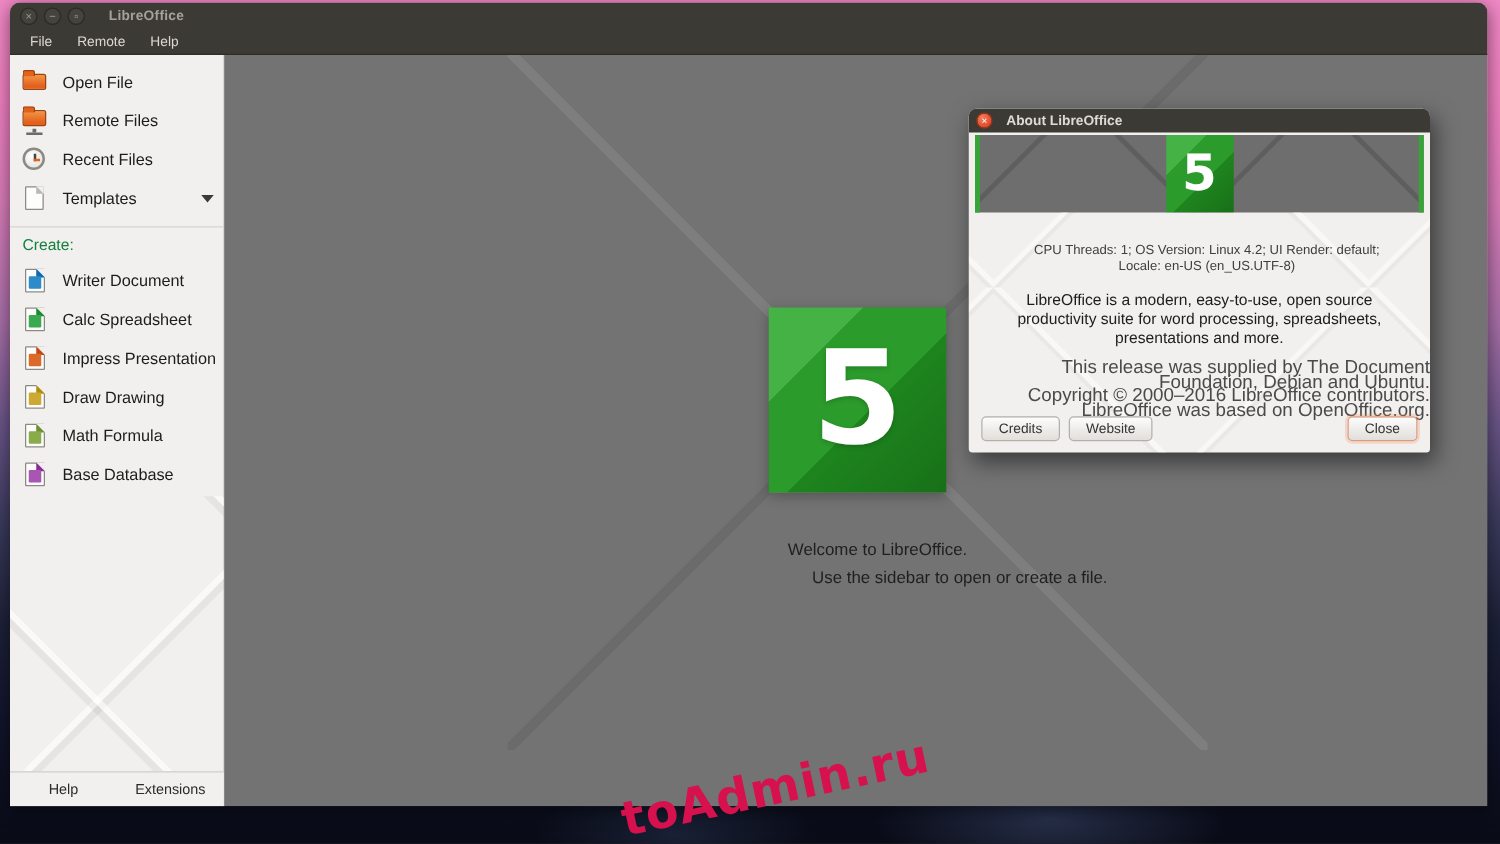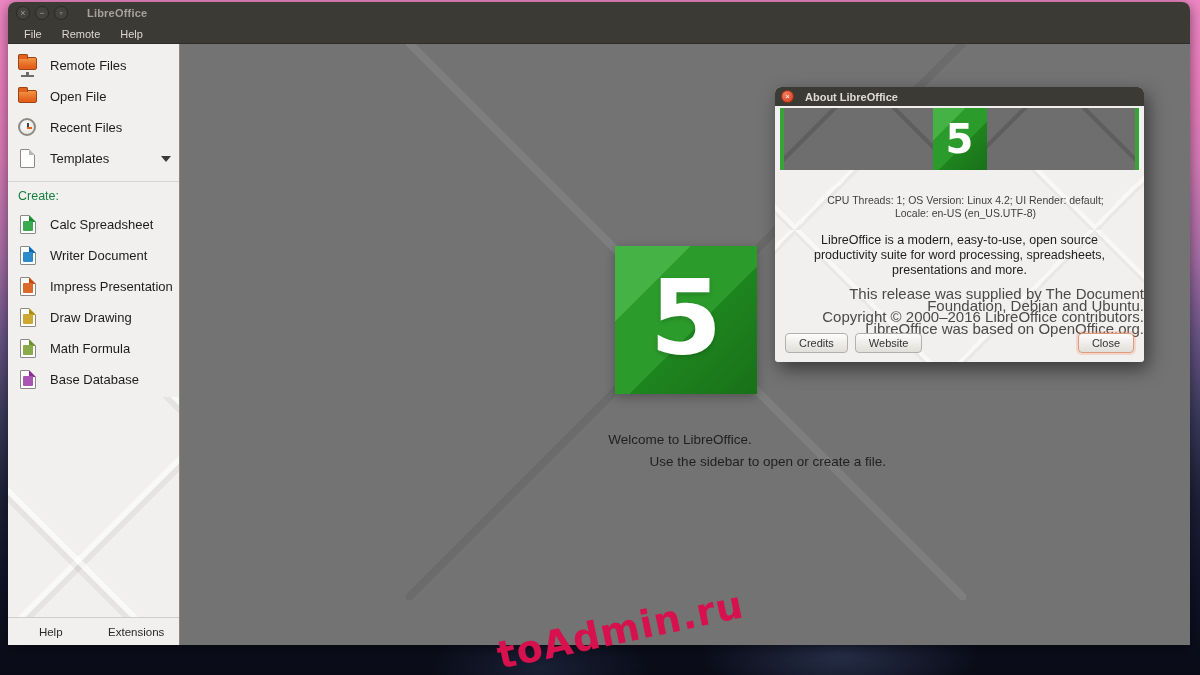--- a/index.html
+++ b/index.html
@@ -79,21 +79,21 @@
   .main { flex:1; background:#737373; position:relative; overflow:hidden; }
   .main-pattern { position:absolute; left:226px; top:-4px; width:560px; height:560px; pointer-events:none;
     background:
       linear-gradient(45deg, transparent 49.5%, rgba(255,255,255,.08) 49.5%, rgba(255,255,255,.08) 50.5%, transparent 50.5%),
       linear-gradient(-45deg, transparent 49.5%, rgba(0,0,0,.07) 49.5%, rgba(0,0,0,.07) 50.5%, transparent 50.5%); }
   .logo-tile { position:absolute; left:435px; top:202px; width:142px; height:148px;
     background:linear-gradient(135deg,#44b244 0%,#44b244 26%,#2b9b2b 26%,#2b9b2b 56%,#1e851e 56%,#187018 100%);
     box-shadow:0 3px 10px rgba(0,0,0,.28); display:flex; align-items:center; justify-content:center; }
   .logo-tile .num { color:#ffffff; font-size:104px; font-weight:bold; line-height:1; margin-top:-4px;
     text-shadow:0 2px 4px rgba(0,0,0,.18); font-family:"DejaVu Sans", sans-serif; }
-  .welcome-1 { position:absolute; left:300px; top:388px; width:400px; text-align:center;
+  .welcome-1 { position:absolute; left:322px; top:388px; width:400px; text-align:center;
     font-size:13.5px; color:#1f1f1f; }
   .welcome-2 { position:absolute; left:306px; top:410px; width:400px; text-align:right;
     font-size:13.5px; color:#1f1f1f; }
 
   
   .dialog { position:absolute; left:775px; top:87px; width:369px; height:275px;
     background:#f2f0ee; border-radius:6px 6px 3px 3px; box-shadow:4px 7px 18px rgba(0,0,0,.5);
     overflow:hidden; z-index:5; }
   .dialog::after { content:""; position:absolute; left:0; right:0; top:83px; bottom:0; pointer-events:none;
     background:
@@ -146,59 +146,59 @@
   <div class="menubar">
     <div class="menu-item">File</div>
     <div class="menu-item">Remote</div>
     <div class="menu-item">Help</div>
   </div>
 
   <div class="content">
     <div class="sidebar">
       <div class="side-item">
         <span class="ico">
+            <span class="folder"></span>
+          </span>
+        <span class="side-label">Open File</span>
+      </div>
+      <div class="side-item">
+        <span class="ico">
             <span class="folder" style="top:2px"></span>
             <span class="remote-base"></span>
           </span>
         <span class="side-label">Remote Files</span>
       </div>
       <div class="side-item">
         <span class="ico">
-            <span class="folder"></span>
-          </span>
-        <span class="side-label">Open File</span>
-      </div>
-      <div class="side-item">
-        <span class="ico">
             <span class="clock-face"></span>
           </span>
         <span class="side-label">Recent Files</span>
       </div>
       <div class="side-item">
         <span class="ico">
             <span class="page"></span>
           </span>
         <span class="side-label">Templates</span>
         <span class="chev-down"></span>
       </div>
 
       <div class="side-sep"></div>
       <div class="create-label">Create:</div>
 
       <div class="side-item">
         <span class="ico">
+            <span class="doc doc-writer"></span>
+          </span>
+        <span class="side-label">Writer Document</span>
+      </div>
+      <div class="side-item">
+        <span class="ico">
             <span class="doc doc-calc"></span>
           </span>
         <span class="side-label">Calc Spreadsheet</span>
-      </div>
-      <div class="side-item">
-        <span class="ico">
-            <span class="doc doc-writer"></span>
-          </span>
-        <span class="side-label">Writer Document</span>
       </div>
       <div class="side-item">
         <span class="ico">
             <span class="doc doc-impress"></span>
           </span>
         <span class="side-label">Impress Presentation</span>
       </div>
       <div class="side-item">
         <span class="ico">
             <span class="doc doc-draw"></span>

